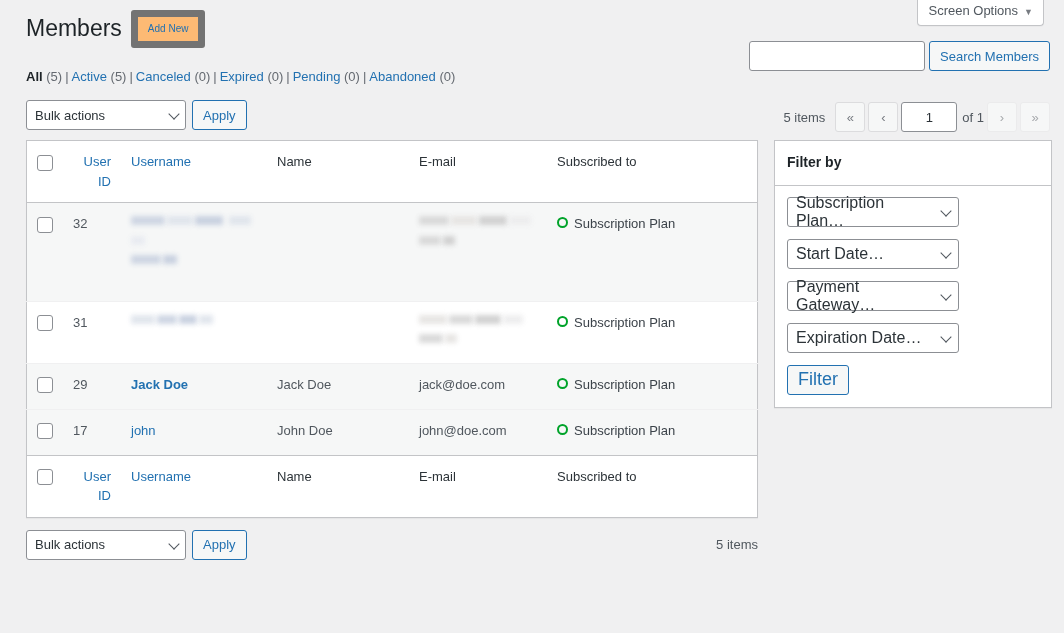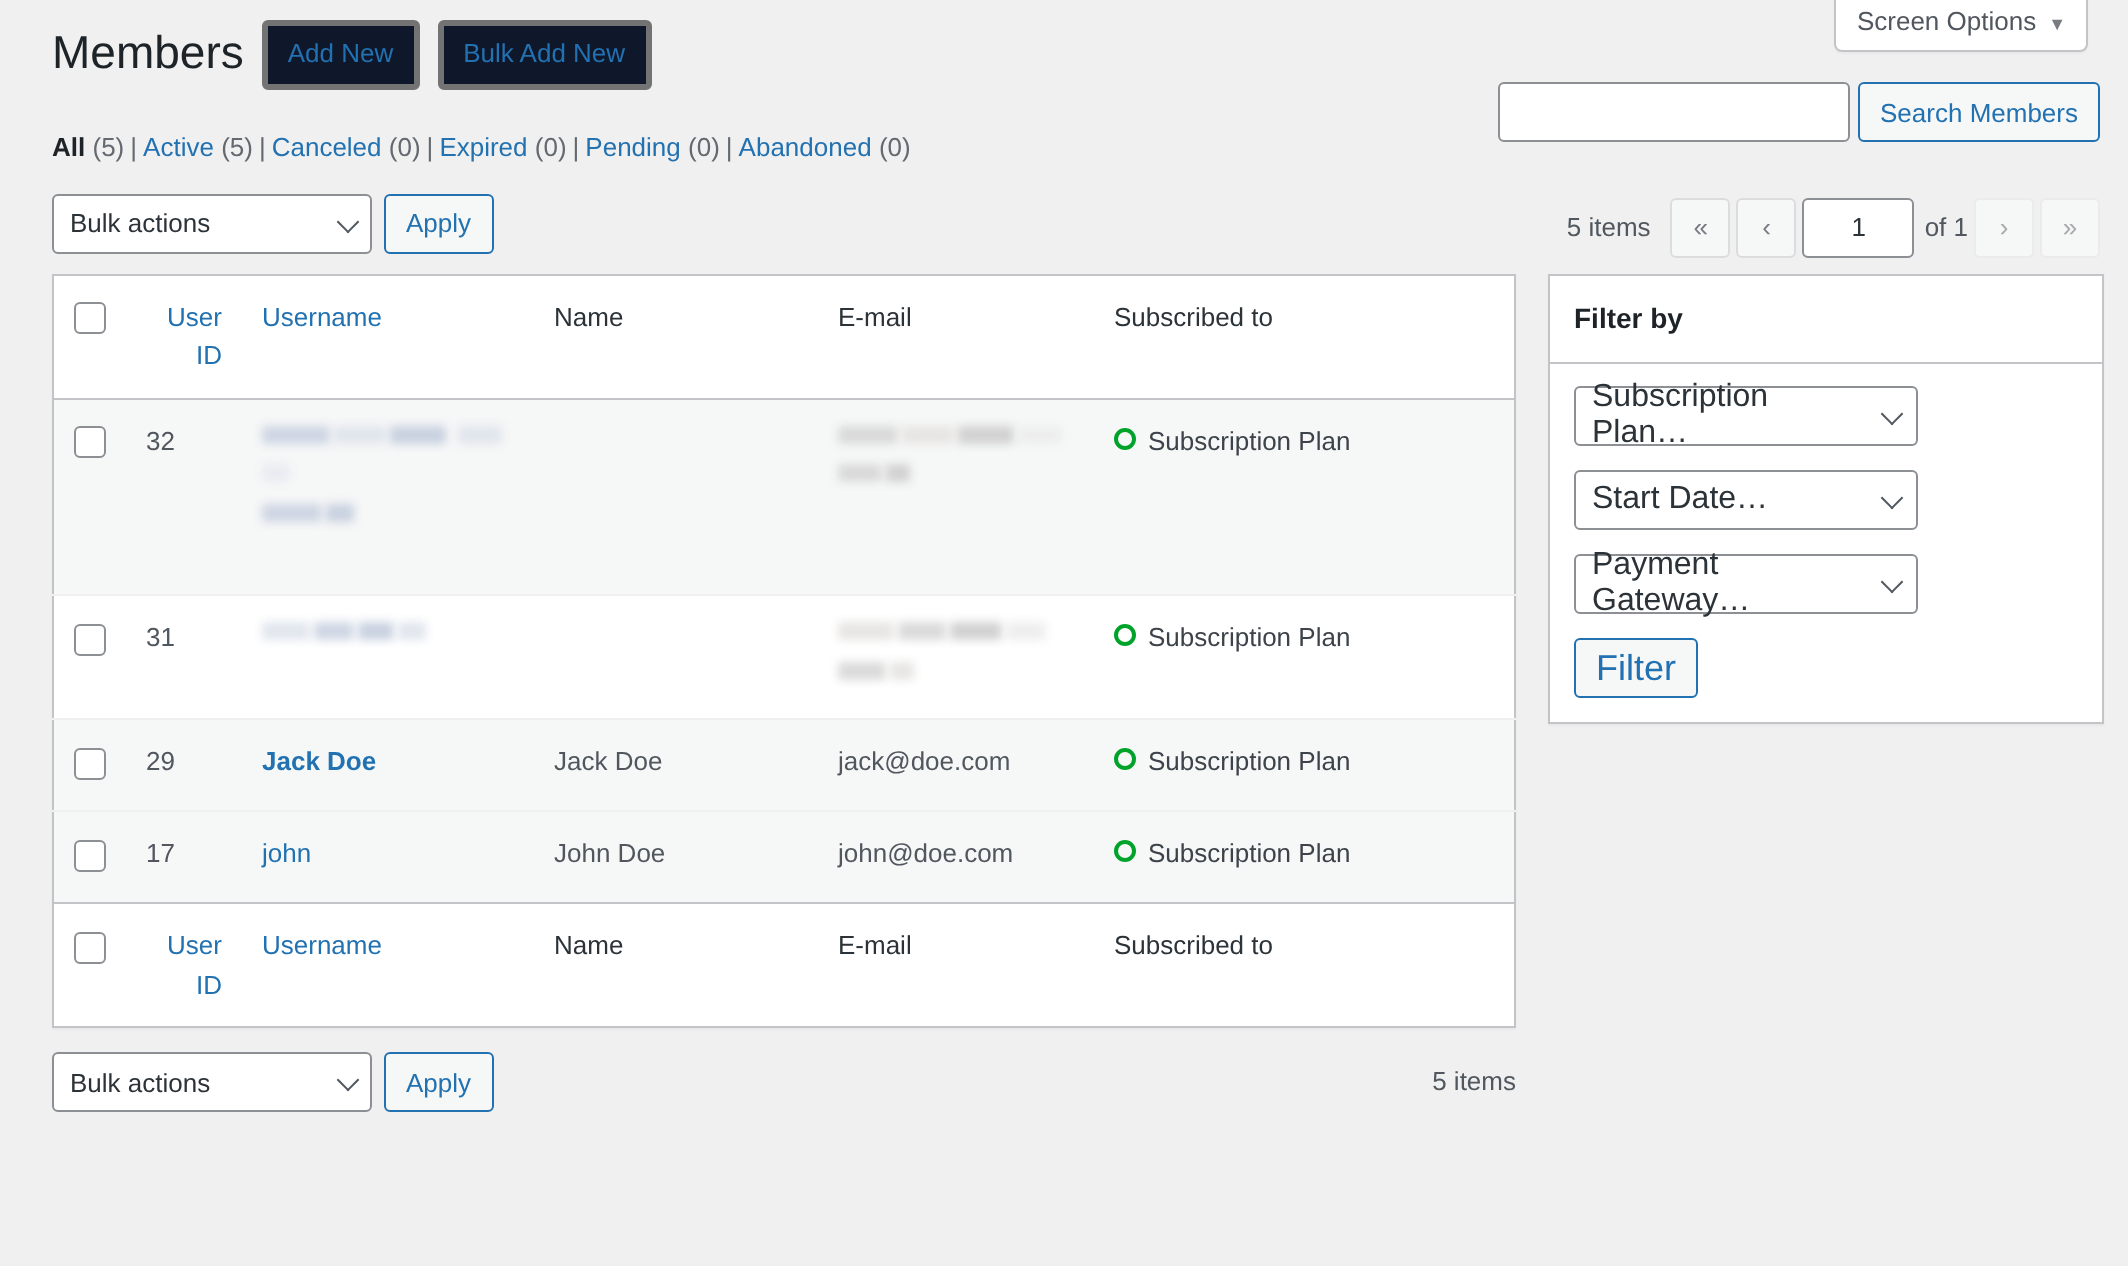--- a/index.html
+++ b/index.html
@@ -34,26 +34,26 @@
   
   .wrap { position: absolute; left: 26px; top: 0; right: 14px; }
 
   .page-head { display: flex; align-items: center; gap: 9px; padding-top: 10px; }
   h1.page-title {
     font-size: 23px; font-weight: 400; color: #1d2327;
     margin: 0; padding: 0; line-height: 1.3;
   }
   .page-title-action {
     display: inline-block;
-    background: #0f172a;
-    border: 3px solid #737373;
+    background: #fdba74;
+    border: 7px solid #737373;
     color: #2271b1;
     border-radius: 3px;
     padding: 4px 10px 5px;
-    font-size: 13px;
+    font-size: 10px;
     line-height: 1.5;
     text-decoration: none;
     cursor: pointer;
     white-space: nowrap;
   }
 
   
   .subsubsub {
     list-style: none; margin: 16px 0 0; padding: 0;
     font-size: 13px; color: #646970;
@@ -307,21 +307,20 @@
 
   <div class="screen-meta-toggle">
     <span>Screen Options</span><span class="caret">▼</span>
   </div>
 
   <div class="wrap">
 
     <div class="page-head">
       <h1 class="page-title">Members</h1>
       <a class="page-title-action">Add New</a>
-      <a class="page-title-action">Bulk Add New</a>
     </div>
 
     <ul class="subsubsub">
       <li><a class="current">All</a> <span class="count">(5)</span></li><span class="sep">|</span><li><a>Active</a> <span class="count">(5)</span></li><span class="sep">|</span><li><a>Canceled</a> <span class="count">(0)</span></li><span class="sep">|</span><li><a>Expired</a> <span class="count">(0)</span></li><span class="sep">|</span><li><a>Pending</a> <span class="count">(0)</span></li><span class="sep">|</span><li><a>Abandoned</a> <span class="count">(0)</span></li>
     </ul>
 
     <div class="search-box">
       <input class="search-input" type="text" placeholder="" style="">
       <button class="button-search">Search Members</button>
     </div>
@@ -491,20 +490,24 @@
               <span class="chev"></span>
             </div>
             <div class="filter-select">
               <span>Start Date…</span>
               <span class="chev"></span>
             </div>
             <div class="filter-select">
               <span>Payment Gateway…</span>
               <span class="chev"></span>
             </div>
+            <div class="filter-select">
+              <span>Expiration Date…</span>
+              <span class="chev"></span>
+            </div>
             <button class="filter-btn">Filter</button>
           </div>
         </div>
       </div>
 
     </div>
   </div>
 </div>
 
 </body></html>

